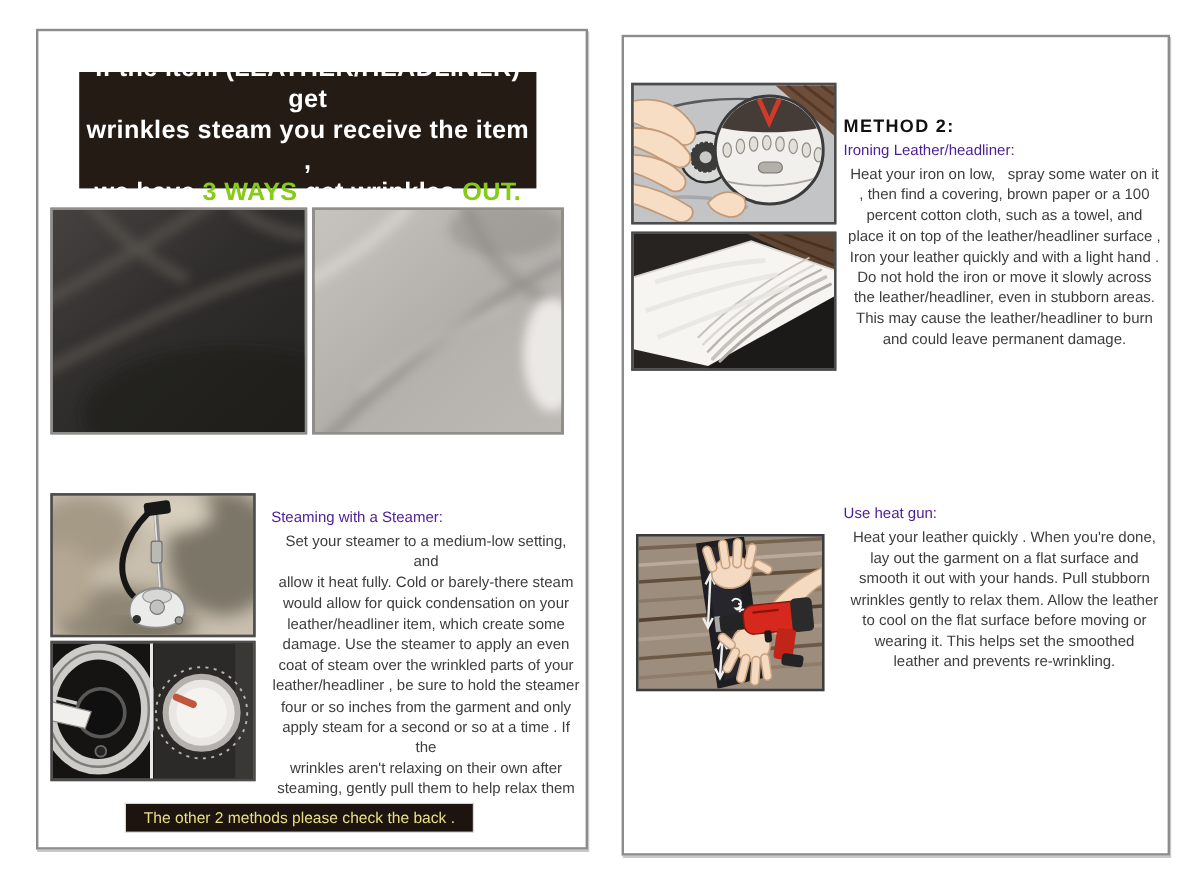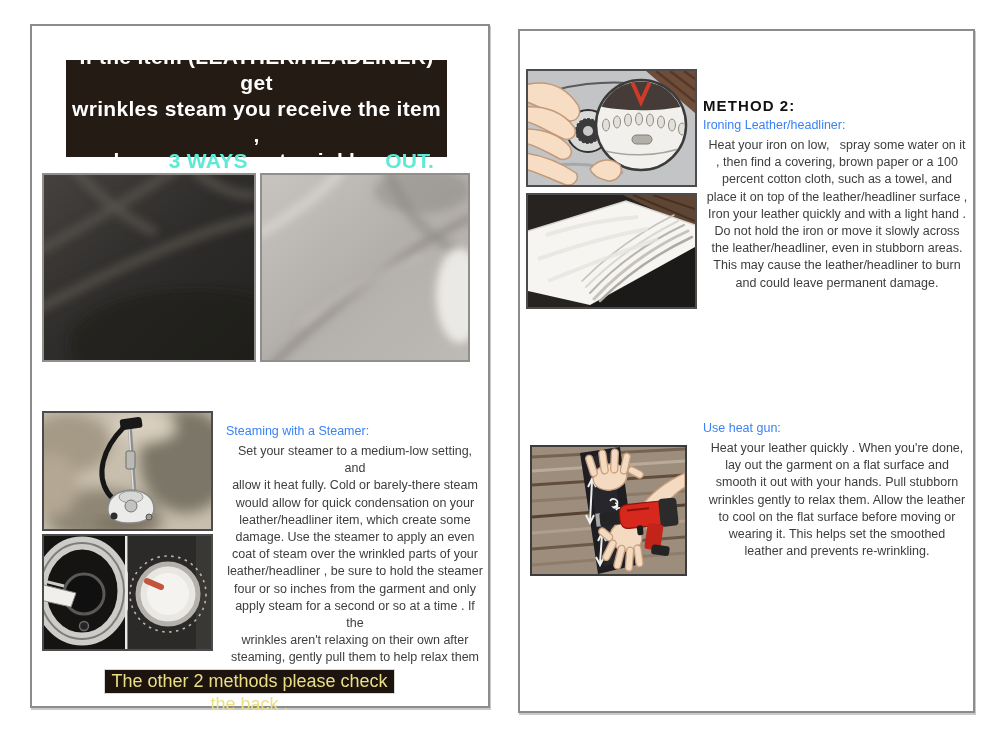--- a/index.html
+++ b/index.html
@@ -11,21 +11,21 @@
   .panel{position:absolute;background:#fff;border:2px solid #8c8c8c;box-shadow:1px 2px 0 #c9c9c9;}
   .panel-left{left:30px;top:24px;width:456px;height:680px;}
   .panel-right{left:518px;top:14px;width:453px;height:680px;margin-top:15px;}
 
   .top-banner{
     position:absolute;left:34px;top:34px;width:381px;height:97px;
     background:#251b15;color:#ffffff;font-weight:bold;font-size:21px;
     line-height:26px;text-align:center;letter-spacing:.3px;
     display:flex;flex-direction:column;justify-content:center;
   }
-  .yellow{color:#5eead4;}
+  .yellow{color:#84cc16;}
 
   .figure{position:absolute;overflow:hidden;background:#777;}
   .figure svg{display:block;width:100%;height:100%;}
   .fig-gray-border{border:2px solid #918f8c;}
   .fig-dark-border{border:2px solid #4c4c4c;}
 
   .fig-dark-leather{left:10px;top:147px;width:210px;height:185px;}
   .fig-silver-leather{left:228px;top:147px;width:206px;height:185px;}
   .fig-steamer{left:10px;top:385px;width:167px;height:116px;}
   .fig-knobs{left:10px;top:508px;width:167px;height:113px;}
@@ -33,33 +33,33 @@
   .fig-iron{left:6px;top:38px;width:167px;height:114px;}
   .fig-towel{left:6px;top:162px;width:167px;height:112px;}
   .fig-heatgun{left:10px;top:414px;width:153px;height:127px;border:2px solid #3c3c3c;}
 
   .method{position:absolute;color:#3d3d3d;}
   .method-1{left:194px;top:384px;width:258px;}
   .method-2{left:183px;top:66px;width:268px;}
   .method-3{left:183px;top:383px;width:268px;}
   .method-heading{font-size:15px;font-weight:bold;color:#121212;letter-spacing:1.1px;}
   .colon-regular{font-weight:normal;letter-spacing:0;}
-  .method-sub{font-size:12.5px;color:#3b82f6;}
+  .method-sub{font-size:12.5px;color:#4c1d95;}
   .method-1 .method-sub{margin-top:14px;}
   .method-2 .method-sub{margin-top:4px;}
   .method-3 .method-sub{margin-top:7px;}
   .method-body{
     margin-top:5px;font-size:12.5px;line-height:17.2px;color:#3d3d3d;
     white-space:pre-line;
     text-align:center;
   }
 
   .footer-banner{
     position:absolute;left:73px;top:644px;width:289px;height:23px;
-    background:#1d1410;color:#ebdf86;font-size:18px;line-height:23px;
+    background:#1d1410;color:#ebdf86;font-size:13px;line-height:23px;
     text-align:center;box-shadow:0 0 0 1px #d7d7d7;
   }
 </style>
 </head>
 <body>
 
 <div class="panel panel-left">
 
   <div class="top-banner">
     <div>If the item (LEATHER/HEADLINER) get</div>

